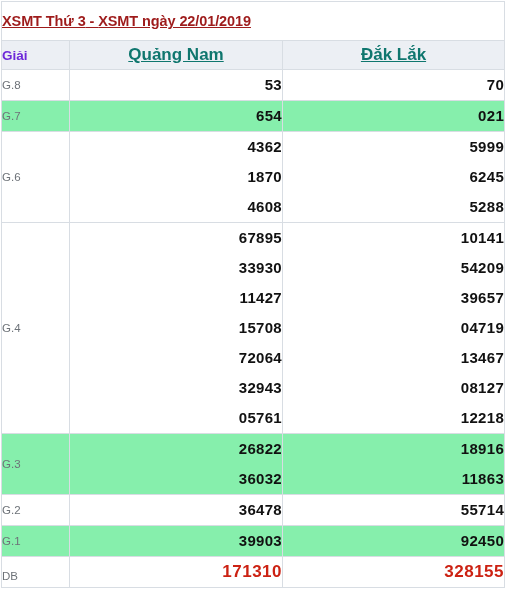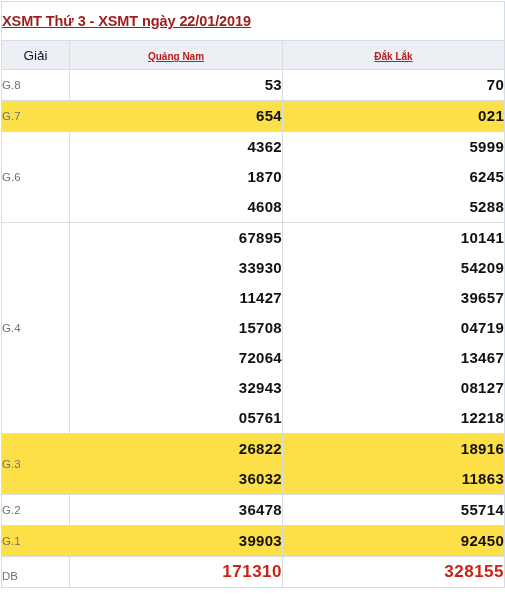--- a/index.html
+++ b/index.html
@@ -53,33 +53,33 @@
   .title-text .sep {
     color: #9e1b1b;
     text-decoration: none;
   }
   
   .hdr-row td {
     background: #eceff4;
     height: 28px;
   }
   .hdr-giai {
-    text-align: center;
+    text-align: left;
     padding-left: 12px;
     font-size: 13.5px;
-    font-weight: normal;
-    color: #0f172a;
+    font-weight: bold;
+    color: #6d28d9;
   }
   .hdr-prov {
     text-align: center;
   }
   .prov-link {
-    font-size: 10px;
-    font-weight: bold;
-    color: #b91c1c;
+    font-size: 17px;
+    font-weight: bold;
+    color: #0f766e;
     text-decoration: underline;
     cursor: pointer;
   }
   
   .col-giai  { width: 68px; }
   .col-prov1 { width: 213px; }
   .col-prov2 { width: 222px; }
 
   .giai-cell {
     text-align: left;
@@ -94,21 +94,21 @@
     padding: 2px 0 2px 0;
   }
   .num {
     display: block;
     font-size: 15px;
     font-weight: bold;
     color: #111111;
     line-height: 30px;
     letter-spacing: 0.3px;
   }
-  .row-alt td { background: #fde047; }
+  .row-alt td { background: #86efac; }
   .row-plain td { background: #ffffff; }
 
   .db .num {
     color: #cc2213;
     font-size: 17px;
     letter-spacing: 0.5px;
   }
   .db .giai-cell { padding-top: 7px; }
 </style>
 </head>

